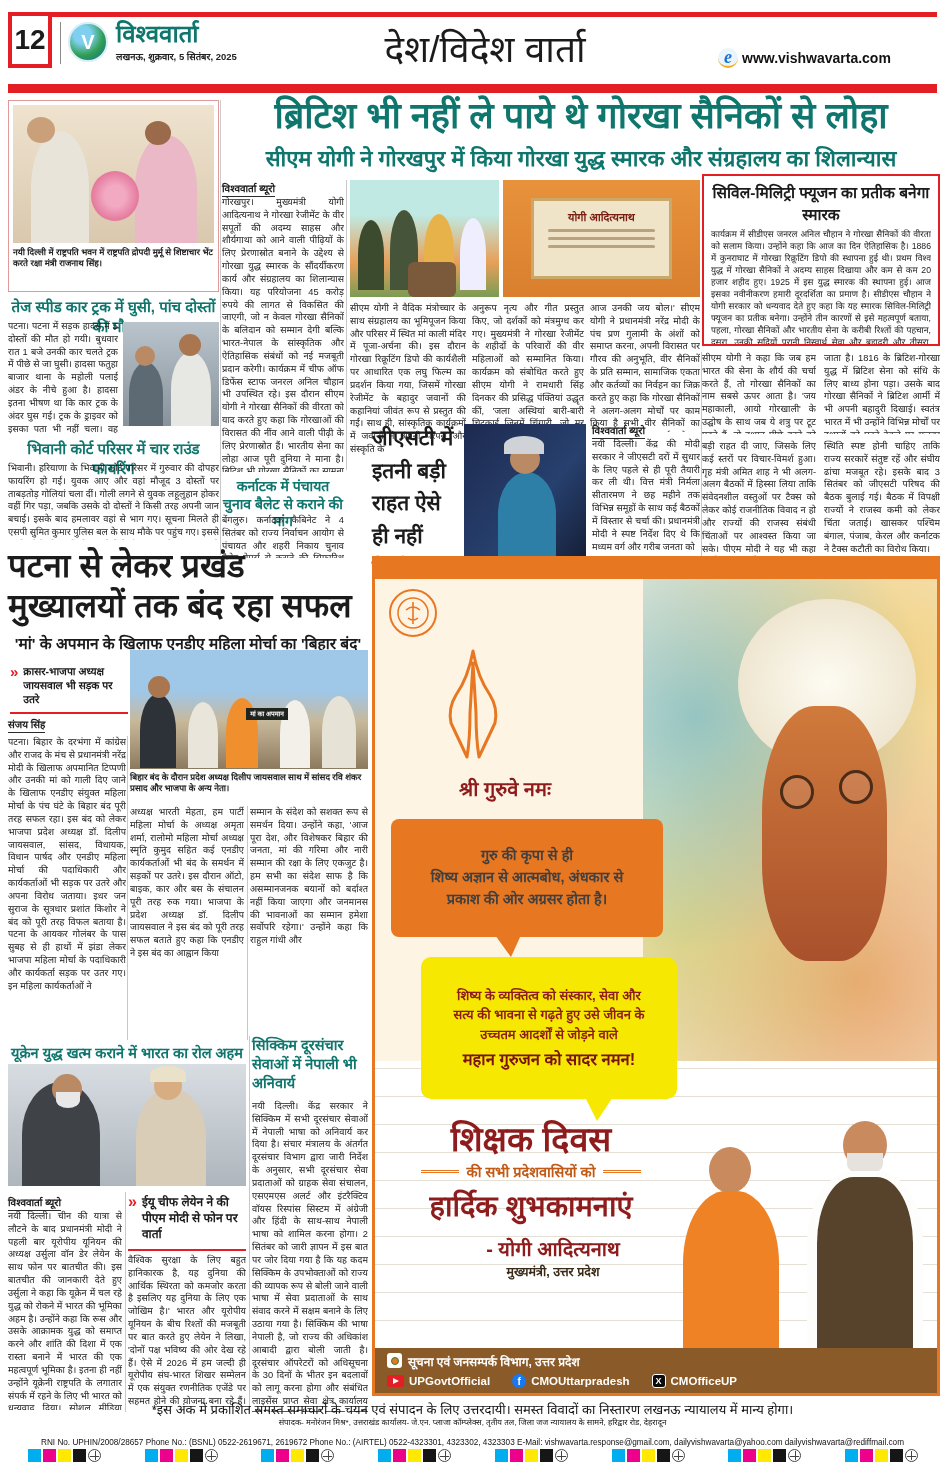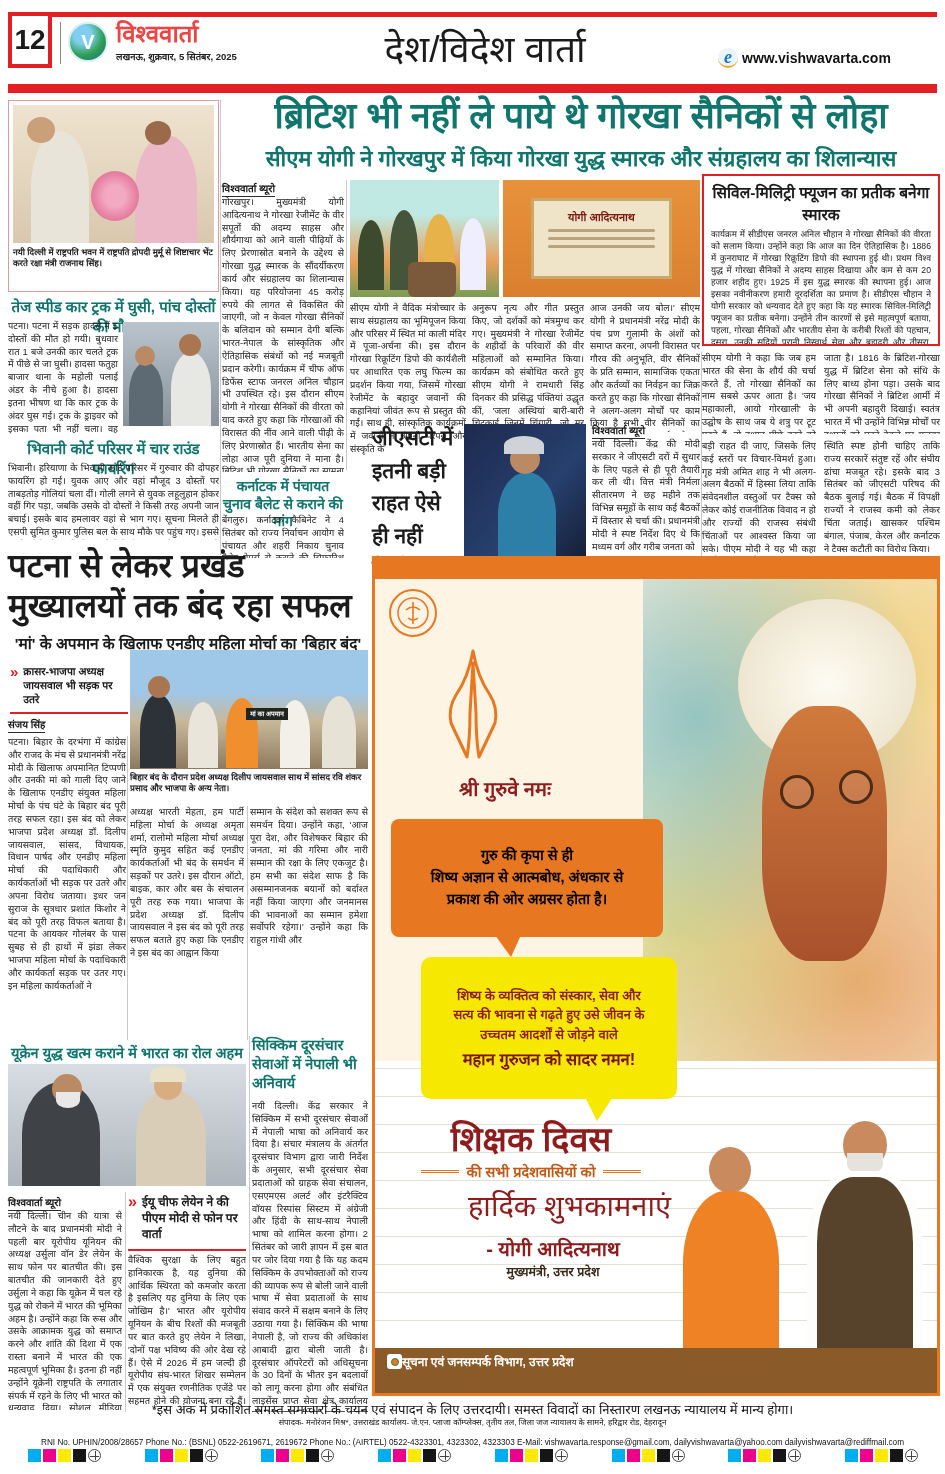--- a/index.html
+++ b/index.html
@@ -19,21 +19,21 @@
 
   
   #top-rule { left:8px; top:12px; width:929px; height:5px; background:#e31e24; }
   #pagenum-box { left:8px; top:12px; width:44px; height:56px; border:4px solid #e31e24; background:#fff;
     display:flex; align-items:center; justify-content:center; font-size:28px; font-weight:800; }
   #hdr-divider { left:60px; top:22px; width:1px; height:42px; background:#8a8a8a; }
   #logo-globe { left:68px; top:22px; width:40px; height:40px; border-radius:50%;
     background:radial-gradient(circle at 35% 30%, #7fd0f0 0 25%, #2f9e4f 60%, #1565a8 100%);
     display:flex; align-items:center; justify-content:center; color:#fff; font-weight:800; font-size:20px;
     border:2px solid #d7edf7; }
-  #paper-name { left:116px; top:16px; font-size:24px; font-weight:800; color:#ef4444; }
+  #paper-name { left:116px; top:16px; font-size:24px; font-weight:800; color:#0f766e; }
   #paper-dateline { left:116px; top:50px; font-size:9.5px; font-weight:700; color:#222; }
   #section-title { left:320px; top:22px; width:330px; text-align:center; font-size:37px; font-weight:400; }
   #website { left:718px; top:48px; display:flex; align-items:center; gap:4px; font-size:14px; font-weight:800; color:#111; }
   .e-icon { width:20px; height:20px; border-radius:50%; background:#eaf4fd; color:#1a75cf;
     font-family:"Liberation Serif", serif; font-style:italic; font-weight:800; font-size:18px;
     display:flex; align-items:center; justify-content:center; border-bottom:2px solid #f2a71b; }
   #red-bar { left:8px; top:84px; width:929px; height:9px; background:#e31e24; }
 
   
   .photo { overflow:hidden; position:absolute; }
@@ -87,41 +87,41 @@
       radial-gradient(circle at 18% 28%, rgba(72,168,190,.55), transparent 55%),
       radial-gradient(circle at 12% 72%, rgba(196,208,96,.5), transparent 50%),
       radial-gradient(circle at 72% 82%, rgba(226,132,56,.65), transparent 60%),
       radial-gradient(circle at 82% 18%, rgba(240,196,92,.7), transparent 55%),
       #f6eeda; overflow:hidden; }
   .turban { position:absolute; left:32%; top:4%; width:60%; height:34%; background:radial-gradient(#fdfbf2,#e8ddc2); border-radius:50%; transform:rotate(-8deg); }
   .face { position:absolute; left:40%; top:26%; width:42%; height:52%; background:linear-gradient(#d07a3c,#a9512c); border-radius:42% 42% 38% 38%; }
   .glass { position:absolute; width:34px; height:34px; border:3px solid #4a2c18; border-radius:50%; background:rgba(255,255,255,.12); }
   #ad-title { position:absolute; left:20px; top:216px; width:220px; text-align:center; font-size:20px; font-weight:800; color:#8e1c1c; }
   #ad-bubble1 { position:absolute; left:16px; top:260px; width:272px; height:118px; background:#e87722; border-radius:8px;
-    display:flex; align-items:center; justify-content:center; text-align:center; color:#000000; font-weight:800; font-size:14.5px; line-height:1.5; padding:6px; }
+    display:flex; align-items:center; justify-content:center; text-align:center; color:#404040; font-weight:800; font-size:14.5px; line-height:1.5; padding:6px; }
   #ad-bubble1-tail { position:absolute; left:120px; top:376px; width:0; height:0; border-left:16px solid transparent; border-right:10px solid transparent; border-top:22px solid #e87722; }
   #ad-grid { position:absolute; left:0; top:502px; width:100%; height:287px; background:
       repeating-linear-gradient(0deg, #ffffff 0 27px, #e4e0d6 27px 28px),
       repeating-linear-gradient(90deg, #ffffff 0 27px, #e4e0d6 27px 28px), #fff; }
   #ad-bubble2 { position:absolute; left:46px; top:398px; width:256px; height:142px; background:#f6e800; border-radius:10px;
     display:flex; flex-direction:column; align-items:center; justify-content:center; text-align:center; padding:6px; }
   #ad-bubble2 .b2text { color:#8e1c1c; font-weight:800; font-size:13px; line-height:1.5; }
   #ad-bubble2 .b2bold { color:#7a1212; font-weight:800; font-size:16.5px; margin-top:3px; }
   #ad-bubble2-tail { position:absolute; left:210px; top:538px; width:0; height:0; border-left:12px solid transparent; border-right:16px solid transparent; border-top:24px solid #f6e800; }
   #ad-event-title { position:absolute; left:16px; top:556px; width:280px; text-align:center; font-size:34px; font-weight:800; color:#8e1c1c; }
   #ad-event-sub { position:absolute; left:16px; top:602px; width:280px; display:flex; align-items:center; justify-content:center; gap:8px;
     font-size:14.5px; font-weight:800; color:#c05a14; }
   .orn { width:38px; border-top:3px double #e87722; }
-  #ad-event-main { position:absolute; left:16px; top:626px; width:280px; text-align:right; font-size:29px; font-weight:400; color:#8e1c1c; }
+  #ad-event-main { position:absolute; left:16px; top:626px; width:280px; text-align:center; font-size:29px; font-weight:700; color:#8e1c1c; }
   #ad-sign { position:absolute; left:60px; top:676px; width:236px; text-align:center; font-size:20px; font-weight:800; color:#8e1c1c; }
   #ad-desig { position:absolute; left:60px; top:704px; width:236px; text-align:center; font-size:12.5px; font-weight:800; color:#3a2a1a; }
   .cutout { position:absolute; overflow:hidden; }
   .head { position:absolute; border-radius:50%; background:#c98a5e; }
   #ad-bottombar { position:absolute; left:0; top:789px; width:100%; height:48px; background:#8a5a28; color:#fff; padding:5px 12px; }
-  #ad-bottombar .dept { display:flex; align-items:center; font-size:12px; font-weight:800; }
+  #ad-bottombar .dept { display:flex; align-items:flex-start; gap:6px; font-size:12px; font-weight:800; }
   .dept-icon { width:15px; height:15px; background:#fff; border-radius:3px; display:inline-flex; align-items:center; justify-content:center; }
   .dept-icon i { width:8px; height:8px; border-radius:50%; background:#e87722; border:1.5px solid #2f7d3a; }
   .socials { display:flex; gap:22px; margin-top:4px; align-items:center; }
   .chip { display:flex; align-items:center; gap:5px; font-size:11.5px; font-weight:800; color:#fff; }
   .yt { width:17px; height:12px; background:#e31e24; border-radius:3px; position:relative; }
   .yt::after { content:""; position:absolute; left:6px; top:3px; border-left:6px solid #fff; border-top:3px solid transparent; border-bottom:3px solid transparent; }
   .fb { width:14px; height:14px; border-radius:50%; background:#1877f2; color:#fff; font-weight:800; font-size:10px; display:flex; align-items:center; justify-content:center; }
   .xx { width:14px; height:14px; border-radius:3px; background:#0c0c0c; color:#fff; font-weight:800; font-size:9px; display:flex; align-items:center; justify-content:center; border:1px solid #fff; }
 
   
@@ -328,20 +328,34 @@
       <div style="position:absolute; left:26px; top:58px; width:96px; height:174px; background:#57422c; border-radius:38% 38% 0 0;"></div>
     </div>
 
     <div id="ad-bottombar">
       <div class="dept">
         <span class="dept-icon">
             <i></i>
           </span>
         <span>सूचना एवं जनसम्पर्क विभाग, उत्तर प्रदेश</span>
       </div>
+      <div class="socials">
+        <span class="chip">
+          <span class="yt"></span>
+          <span>UPGovtOfficial</span>
+        </span>
+        <span class="chip">
+          <span class="fb">f</span>
+          <span>CMOUttarpradesh</span>
+        </span>
+        <span class="chip">
+          <span class="xx">X</span>
+          <span>CMOfficeUP</span>
+        </span>
+      </div>
     </div>
   </div>
 
   <div class="abs vrule" style="left:220px; top:100px; height:455px;"></div>
   <div class="abs vrule" style="left:346px; top:180px; height:290px;"></div>
   <div class="abs vrule" style="left:127px; top:736px; height:304px;"></div>
   <div class="abs vrule" style="left:247px; top:806px; height:234px;"></div>
   <div class="abs vrule" style="left:125px; top:1192px; height:220px;"></div>
   <div class="abs vrule" style="left:249px; top:1036px; height:376px;"></div>
   <div class="abs vrule" style="left:701px; top:352px; height:204px;"></div>

